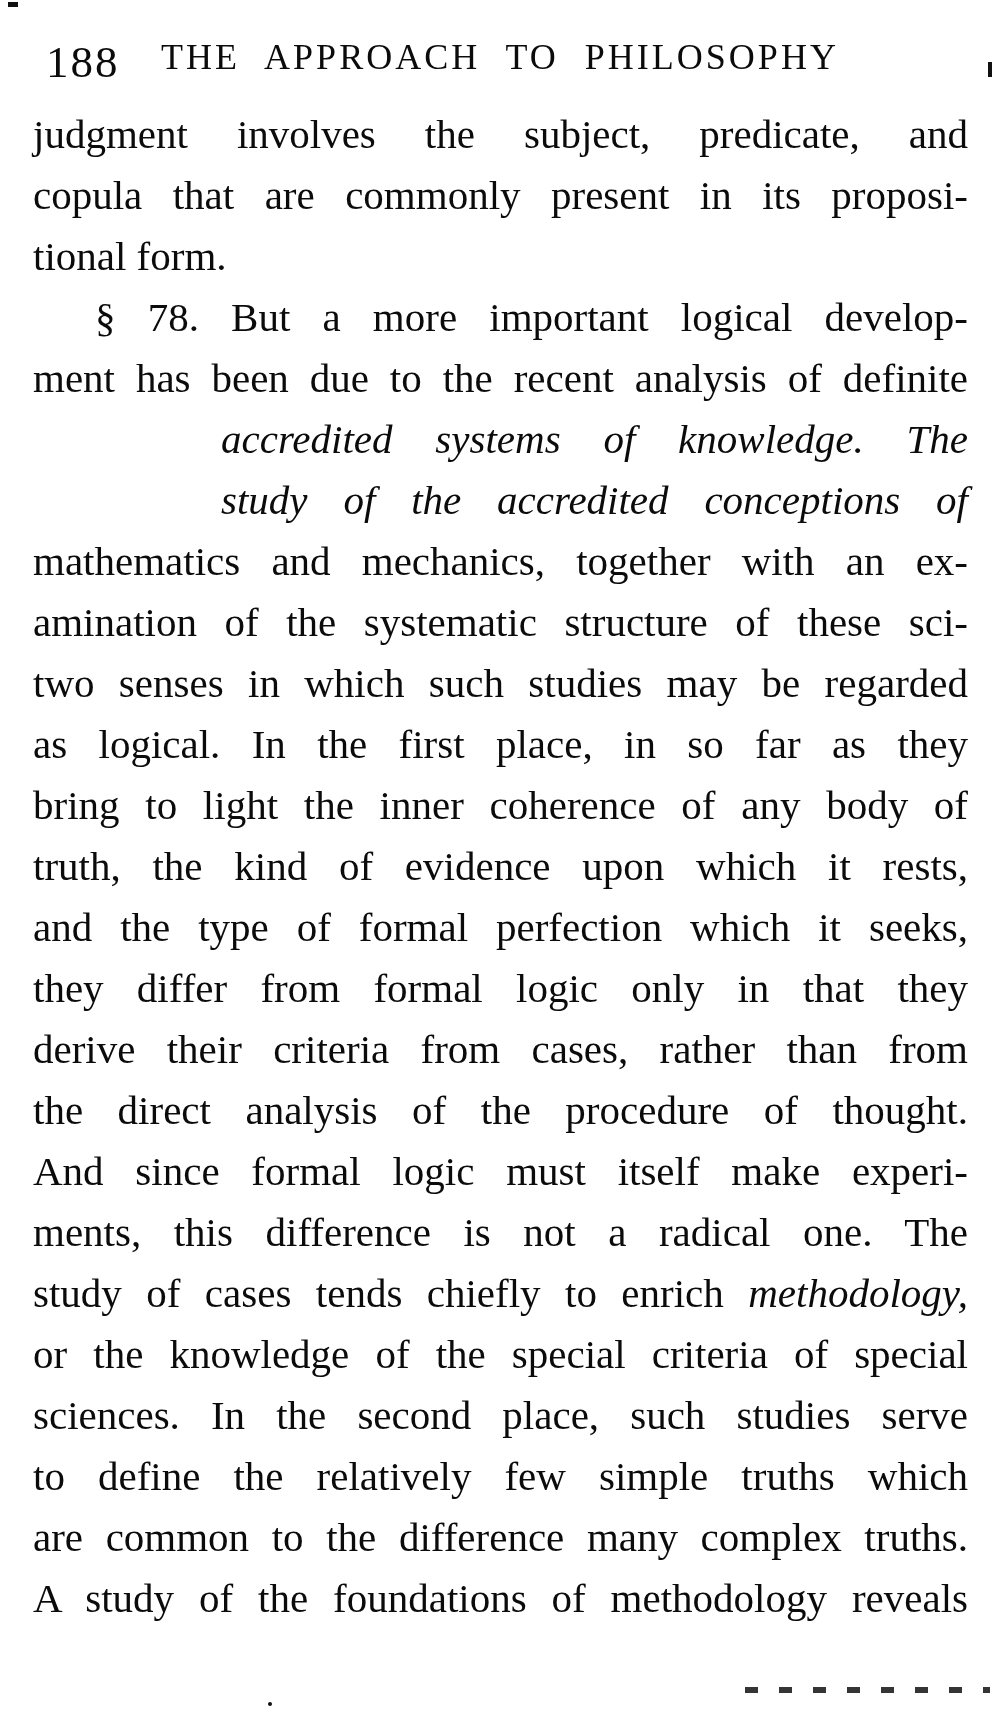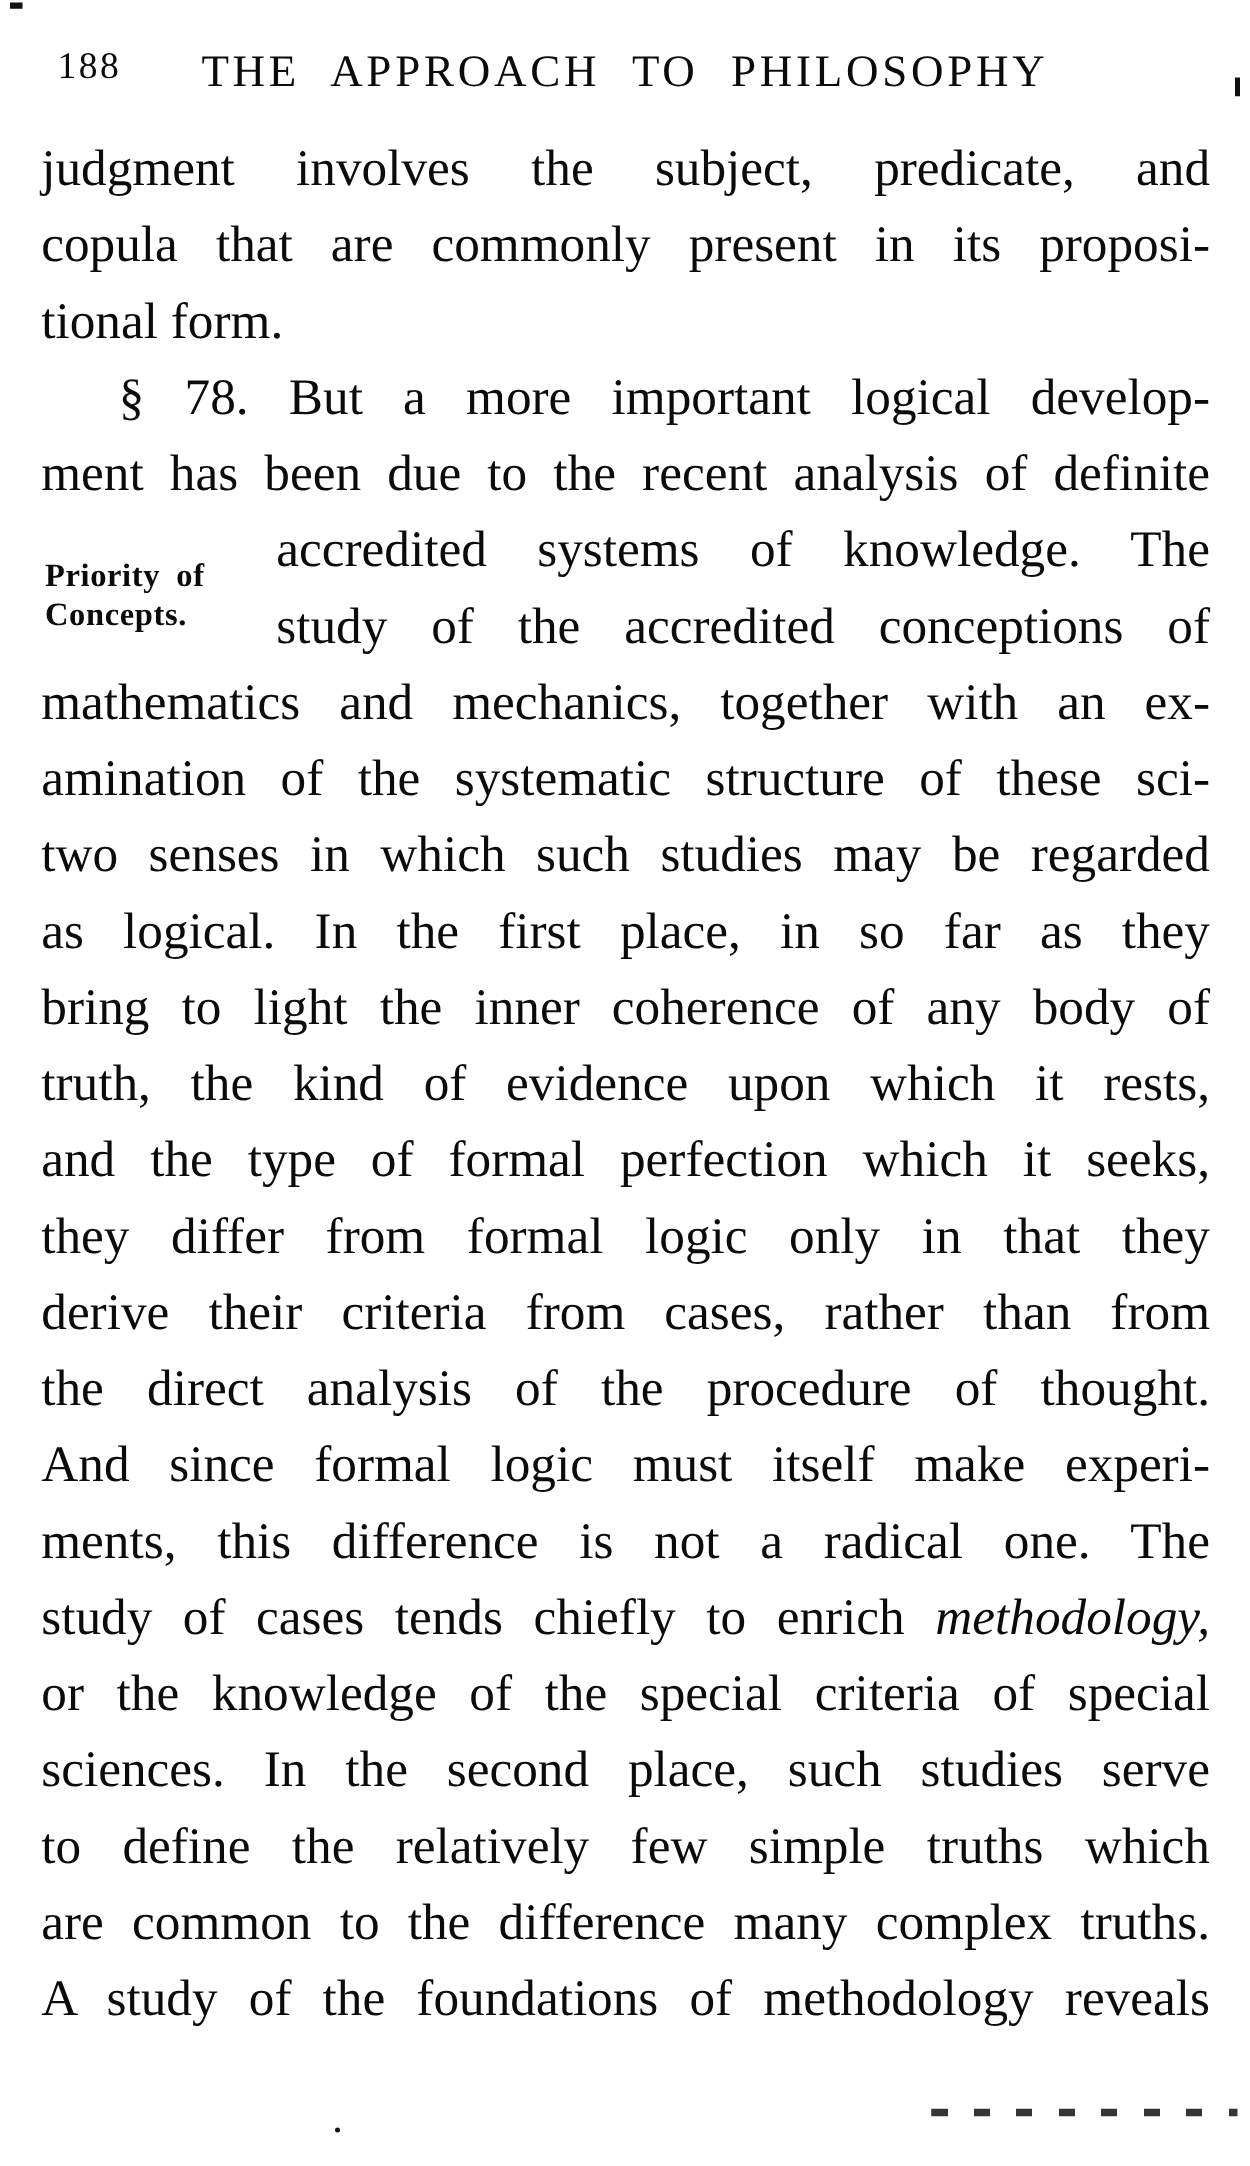--- a/index.html
+++ b/index.html
@@ -9,40 +9,40 @@
     height: 1733px;
     background: #ffffff;
     color: #0b0b0b;
     font-family: "Liberation Serif", serif;
     overflow: hidden;
   }
   
   .header { position: absolute; top: 34px; left: 0; width: 100%; height: 52px; }
   .page-num {
     position: absolute; left: 46px; top: 2px;
-    font-size: 30px; letter-spacing: 2px;
+    font-size: 45px; letter-spacing: 2px;
   }
   .running-title {
     position: absolute; left: 0; top: 2px; width: 100%;
     text-align: center;
     font-size: 36px; letter-spacing: 3px; word-spacing: 14px;
   }
   
   .textcol {
     position: absolute; left: 33px; top: 104px; width: 935px;
     font-size: 41px;
   }
   .line {
     height: 61px; line-height: 61px;
     text-align: justify; text-align-last: justify; text-justify: inter-word;
     white-space: normal;
   }
   .line.noj { text-align: center; text-align-last: left; }
   .line.sect { padding-left: 62px; }
-  .line.beside { padding-left: 188px; }
+  .line.beside { padding-left: 188px; font-style: italic; }
   .it { font-style: italic; margin-top: 28px; }
   
   .margin-note {
     position: absolute; left: 3px; top: 341px; width: 180px;
     font-size: 26px; font-weight: bold; line-height: 31px;
     text-align: left; letter-spacing: 0.5px;
   }
   .margin-note .mn-line { word-spacing: 6px; }
   
   .noise-bottom {
@@ -93,24 +93,20 @@
       <span>study of cases tends chiefly to enrich</span>
       <span class="it">methodology,</span>
     </div>
 
     <div class="line">or the knowledge of the special criteria of special</div>
     <div class="line">sciences. In the second place, such studies serve</div>
     <div class="line">to define the relatively few simple truths which</div>
     <div class="line">are common to the difference many complex truths.</div>
     <div class="line">A study of the foundations of methodology reveals</div>
 
-    <div class="margin-note">
-      <div class="mn-line">Priority of</div>
-      <div class="mn-line">Concepts.</div>
-    </div>
 
   </div>
 
   <div class="noise-bottom"></div>
   <div class="noise-tick"></div>
   <div class="noise-speck1"></div>
   <div class="noise-speck2"></div>
 
 </div>
 

